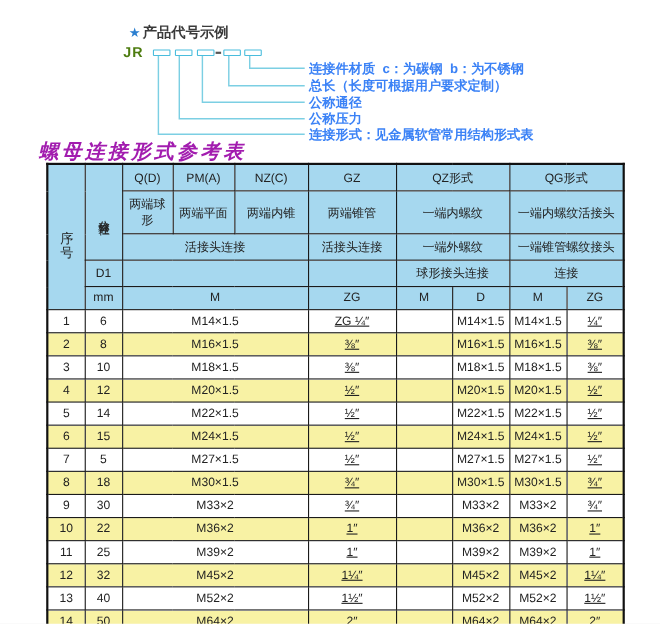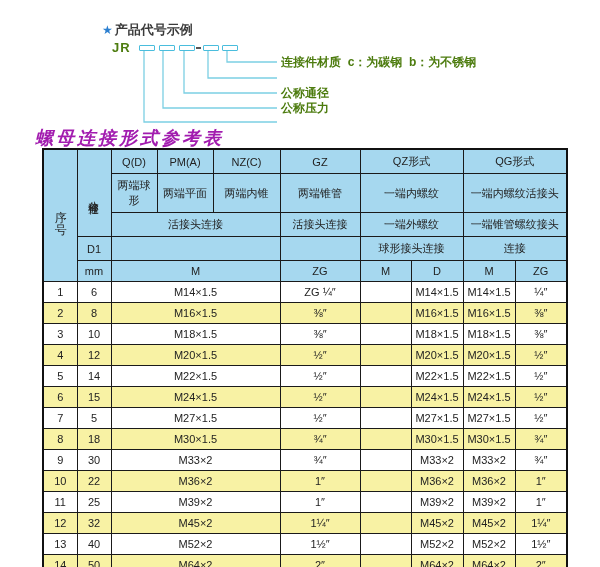--- a/index.html
+++ b/index.html
@@ -4,47 +4,47 @@
 <style>
   :root{
     --header-bg:#a6d8ef; --row-alt:#f8f2a4; --border:#1a1a1a;
     --accent-line:#7ccfe3; --box-border:#4abddd; --star:#2b7fd0; --text:#222222;
   }
   *{margin:0;padding:0;box-sizing:border-box;}
   body{background:#e8e8e8;font-family:"Liberation Sans","DejaVu Sans",sans-serif;}
   .page{position:relative;width:600px;height:567px;background:#ffffff;overflow:hidden;}
 
   
-  .diagram-title{position:absolute;left:102px;top:21px;font-size:13px;font-weight:700;color:#3a3a3a;}
+  .diagram-title{position:absolute;left:117px;top:21px;font-size:13px;font-weight:700;color:#3a3a3a;}
   .star{color:var(--star);margin-right:2px;font-size:12px;}
   .jr{position:absolute;left:112px;top:40px;font-size:13px;font-weight:700;color:#4d7c0f;letter-spacing:1px;}
   .code-box{position:absolute;top:45px;width:16px;height:6px;background:#fff;border:1px solid var(--box-border);border-radius:1px;}
   .b1{left:139px}.b2{left:159px}.b3{left:179px}.b4{left:203px}.b5{left:222px}
   .code-dash{position:absolute;left:196px;top:47px;width:5px;height:2px;background:#555;}
   .connectors{position:absolute;left:0;top:0;pointer-events:none;}
-  .dlabel{position:absolute;left:281px;height:14px;line-height:14px;font-size:12px;font-weight:700;color:#4d7c0f;white-space:pre;}
+  .dlabel{position:absolute;left:281px;height:14px;line-height:14px;font-size:12px;font-weight:700;color:#3b82f6;white-space:pre;}
   .dl0{top:55px}.dl1{top:71px}.dl2{top:86px}.dl3{top:101px}.dl4{top:115px}
 
   
   .table-title{position:absolute;left:35px;top:126px;font-family:"DejaVu Serif","Liberation Serif",serif;
     font-size:18px;font-weight:700;font-style:italic;color:#a21caf;letter-spacing:3px;}
 
   
   table.ref{position:absolute;left:42px;top:148px;width:524px;border-collapse:collapse;table-layout:fixed;
     border:2px solid #111;}
   .ref th,.ref td{border:1px solid var(--border);text-align:center;vertical-align:middle;
     color:var(--text);font-size:11px;overflow:hidden;}
   .ref thead th{background:var(--header-bg);font-weight:400;height:20px;padding:4px 1px;}
   .ref tbody td{height:21px;}
   .ref tbody tr:nth-child(odd){background:#ffffff;}
   .ref tbody tr:nth-child(even){background:var(--row-alt);}
   .vtext{writing-mode:vertical-rl;text-orientation:upright;display:inline-block;}
   .seq-v{letter-spacing:14px;font-size:12px;}
   .dn-v{letter-spacing:1px;font-size:10.5px;}
-  .frac{font-size:11px;}
+  .frac{font-size:11px;text-decoration:underline;}
 </style>
 </head>
 <body>
 
 <div class="page">
 
   <div class="diagram-title"><span class="star">★</span><span>产品代号示例</span></div>
   <div class="jr">JR</div>
 
   <div class="code-box b1"></div>
@@ -56,22 +56,24 @@
 
   <svg class="connectors" width="600" height="567">
     <path d="M227 51 V62 H277" fill="none" stroke="#7ccfe3" stroke-width="1.3"></path>
     <path d="M208 51 V78 H277" fill="none" stroke="#7ccfe3" stroke-width="1.3"></path>
     <path d="M184 51 V93 H277" fill="none" stroke="#7ccfe3" stroke-width="1.3"></path>
     <path d="M163 51 V108 H277" fill="none" stroke="#7ccfe3" stroke-width="1.3"></path>
     <path d="M144 51 V122 H277" fill="none" stroke="#7ccfe3" stroke-width="1.3"></path>
   </svg>
 
   <div class="dlabel dl0">连接件材质  c：为碳钢  b：为不锈钢</div>
+  <div class="dlabel dl1">总长（长度可根据用户要求定制）</div>
   <div class="dlabel dl2">公称通径</div>
   <div class="dlabel dl3">公称压力</div>
+  <div class="dlabel dl4">连接形式：见金属软管常用结构形式表</div>
 
   <div class="table-title">螺母连接形式参考表</div>
 
   <table class="ref">
     <colgroup>
       <col style="width:34px">
         <col style="width:34px">
         <col style="width:46px">
         <col style="width:56px">
       <col style="width:67px">

